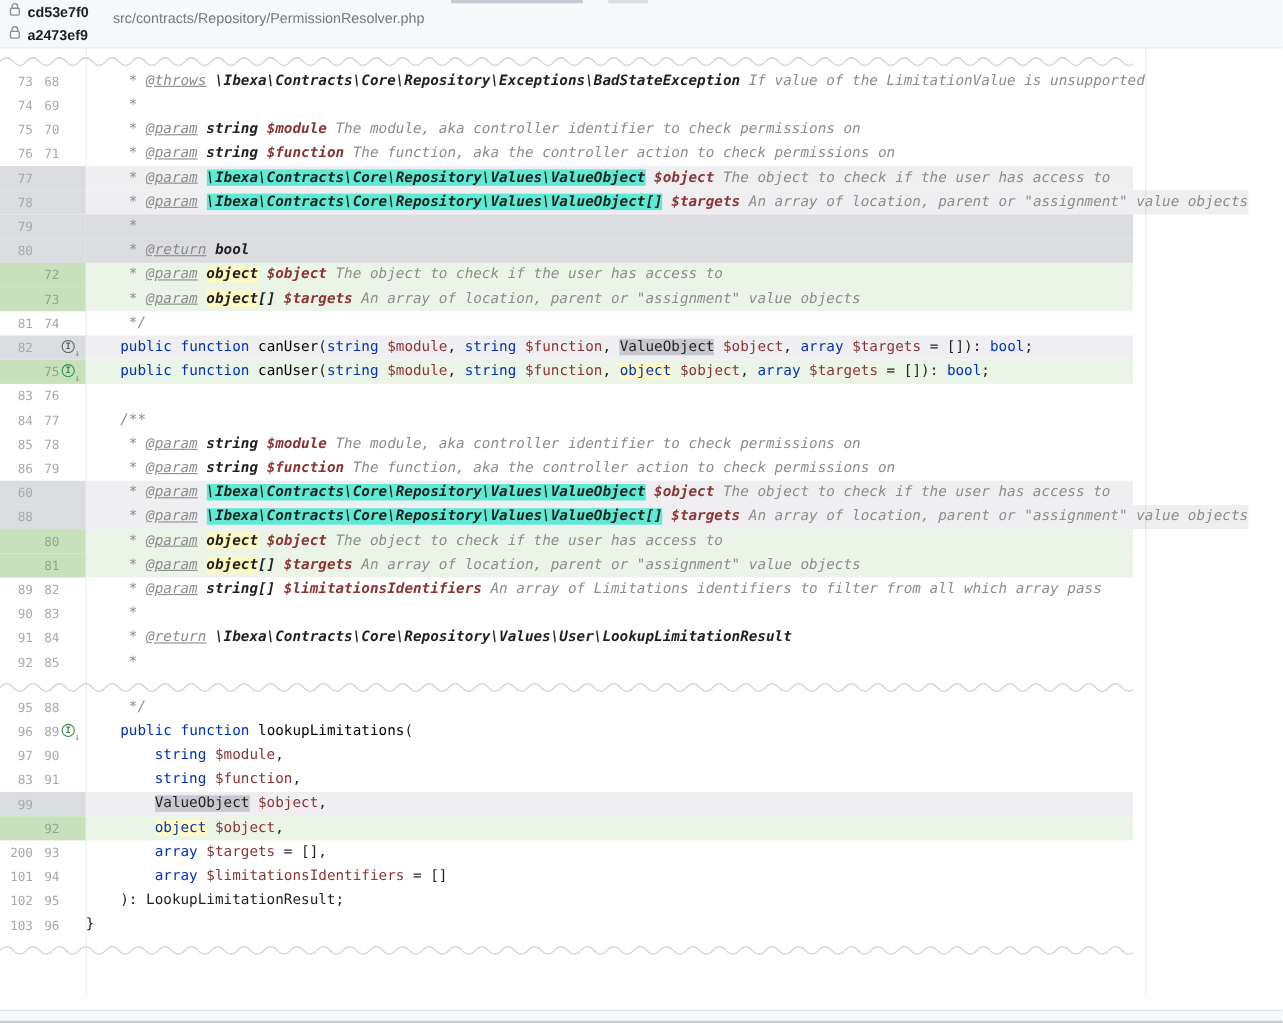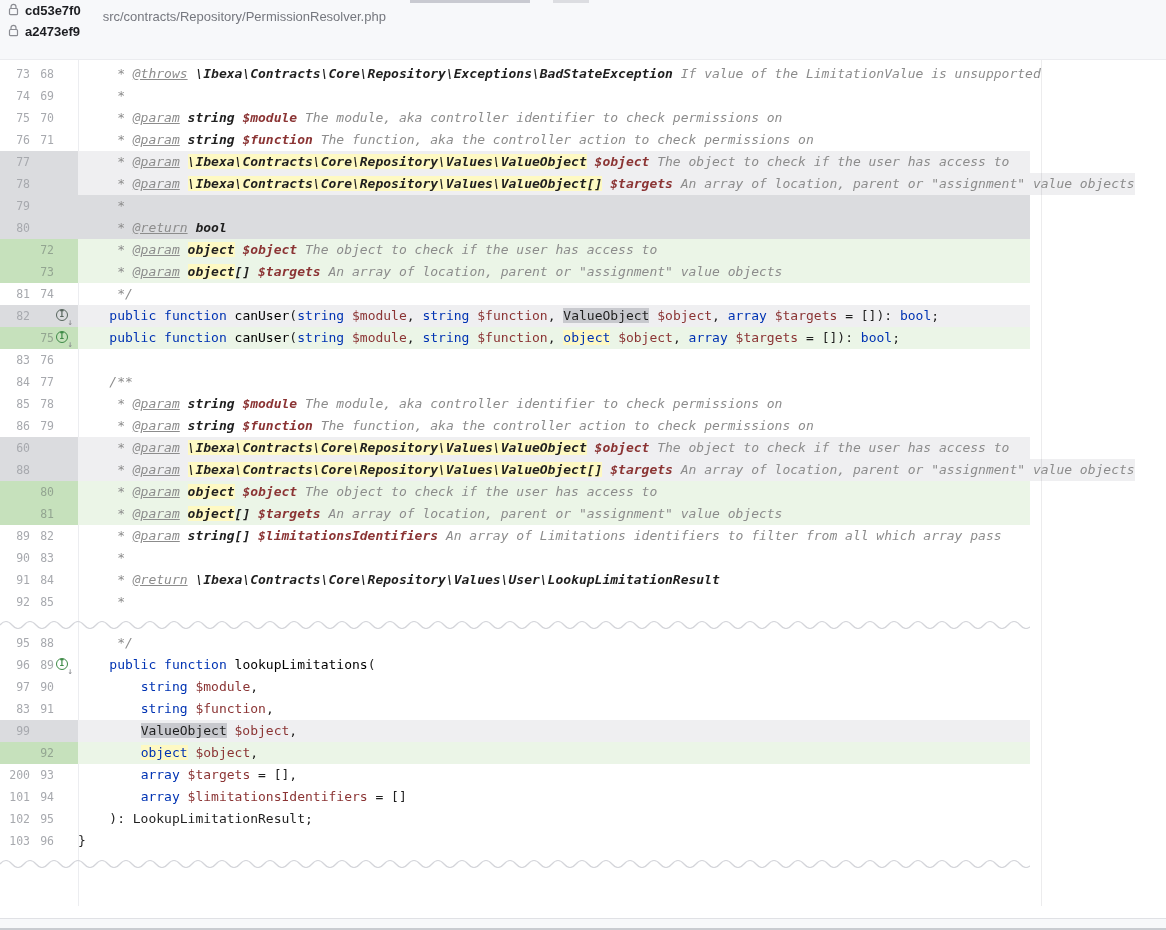--- a/index.html
+++ b/index.html
@@ -1,18 +1,18 @@
 <!DOCTYPE html>
 <html><head>
 <meta charset="utf-8">
 <style>
   html,body{margin:0;padding:0;width:1166px;height:930px;overflow:hidden;background:#fff;
     font-family:"Liberation Sans",sans-serif;}
   
-  .hdr{position:absolute;left:0;top:0;width:1166px;height:60px;background:#F7F8FA;
+  .hdr{position:absolute;left:0;top:0;width:1166px;height:44px;background:#F7F8FA;
     border-bottom:1px solid #EBECEF;box-sizing:border-box;z-index:6;}
   .hdr-row{display:flex;align-items:center;height:21px;padding-left:8px;}
   .hash{font-size:13px;font-weight:700;color:#1C1D21;margin-left:6px;}
   .fpath{font-size:13px;color:#75777E;margin-left:22px;margin-top:12px;}
   .lock{flex:none;display:inline-block;}
   .frag{position:absolute;top:0;height:3px;z-index:7;}
   .frag.a{left:410px;width:120px;background:#C9CAD1;}
   .frag.b{left:553px;width:36px;background:#DCDDE1;}
   
   .editor{position:absolute;left:0;top:44px;width:1030px;height:874px;background:#fff;}
@@ -36,21 +36,21 @@
   .s-cmt{color:#8C8C8C;font-style:italic;}
   .s-tag{color:#8C8C8C;font-style:italic;text-decoration:underline;}
   .s-doctype{color:#1F1F1F;font-weight:bold;font-style:italic;}
   .s-docvar{color:#8B3434;font-weight:bold;font-style:italic;}
   .s-kw{color:#0033B3;}
   .s-fn{color:#000000;}
   .s-var{color:#8B3434;}
   .s-cls{color:#1F1F1F;}
   .s-plain{color:#1F1F1F;}
   
-  .s-hlr{background:#fef9c3;}
+  .s-hlr{background:#5eead4;}
   .s-hlrs{background:#C8C9CE;}
   .s-hla{background:#fef9c3;text-align:center;}
   
   .impl{position:absolute;left:2px;top:4px;width:15px;height:15px;}
   .impl .circ{display:block;width:10px;height:10px;border:1.5px solid #56645C;border-radius:50%;
     color:#56645C;font-family:"DejaVu Sans Mono",monospace;font-size:8px;font-weight:bold;
     text-align:center;line-height:10px;}
   .impl.green .circ{border-color:#3D8A46;color:#3D8A46;}
   .impl .arr{position:absolute;right:-2px;bottom:-3px;font-size:9px;line-height:9px;color:#85878C;}
   

